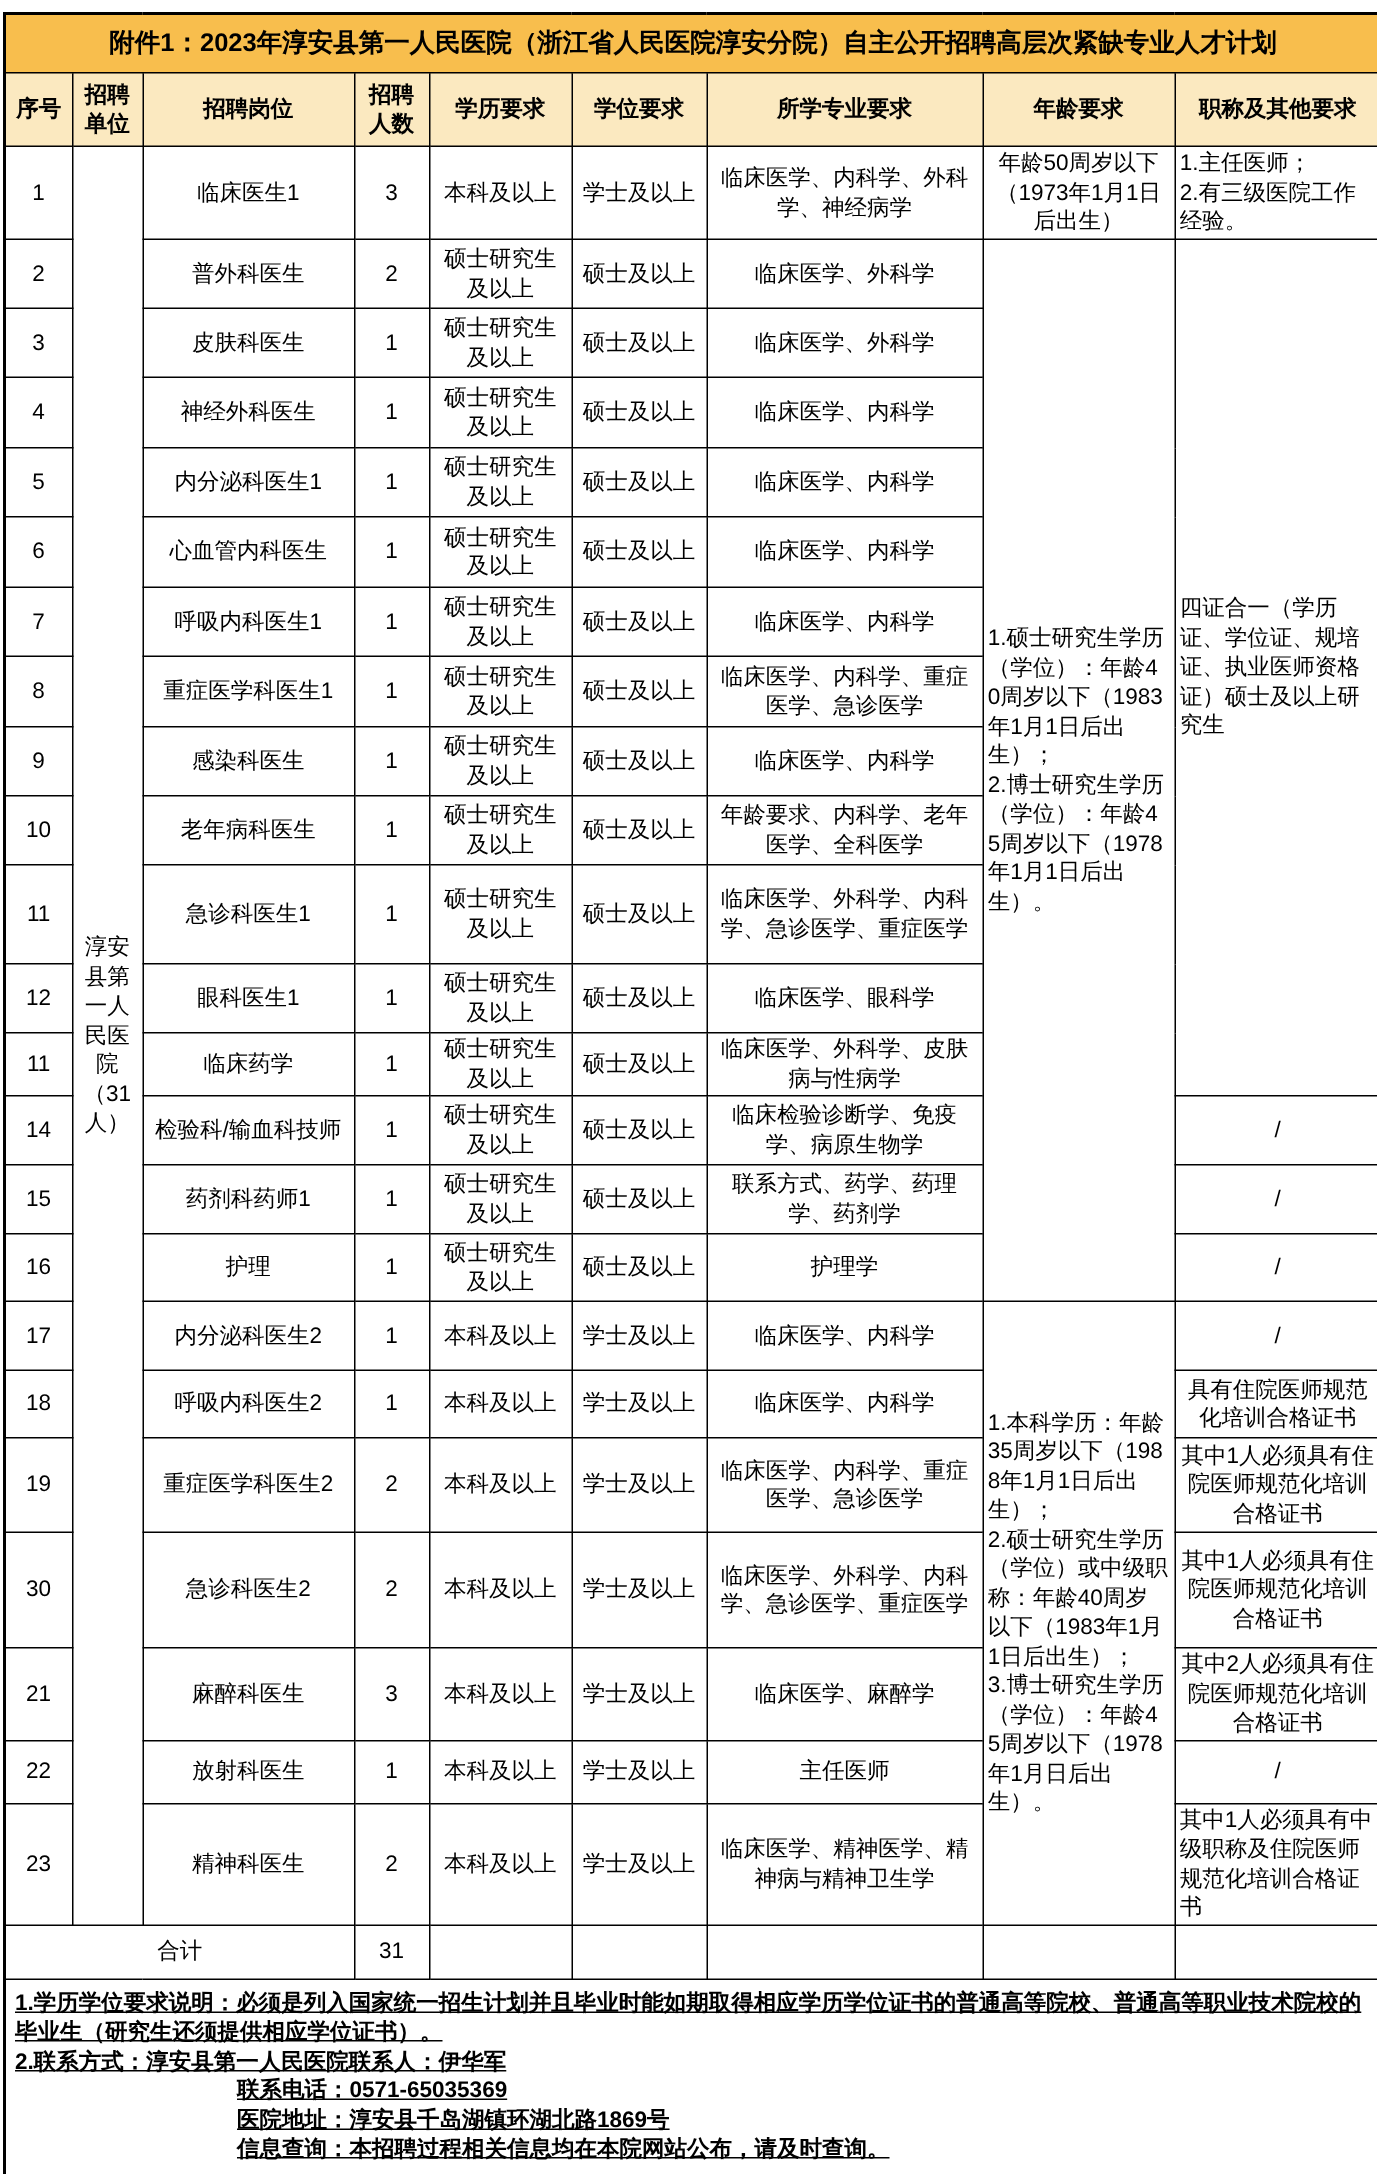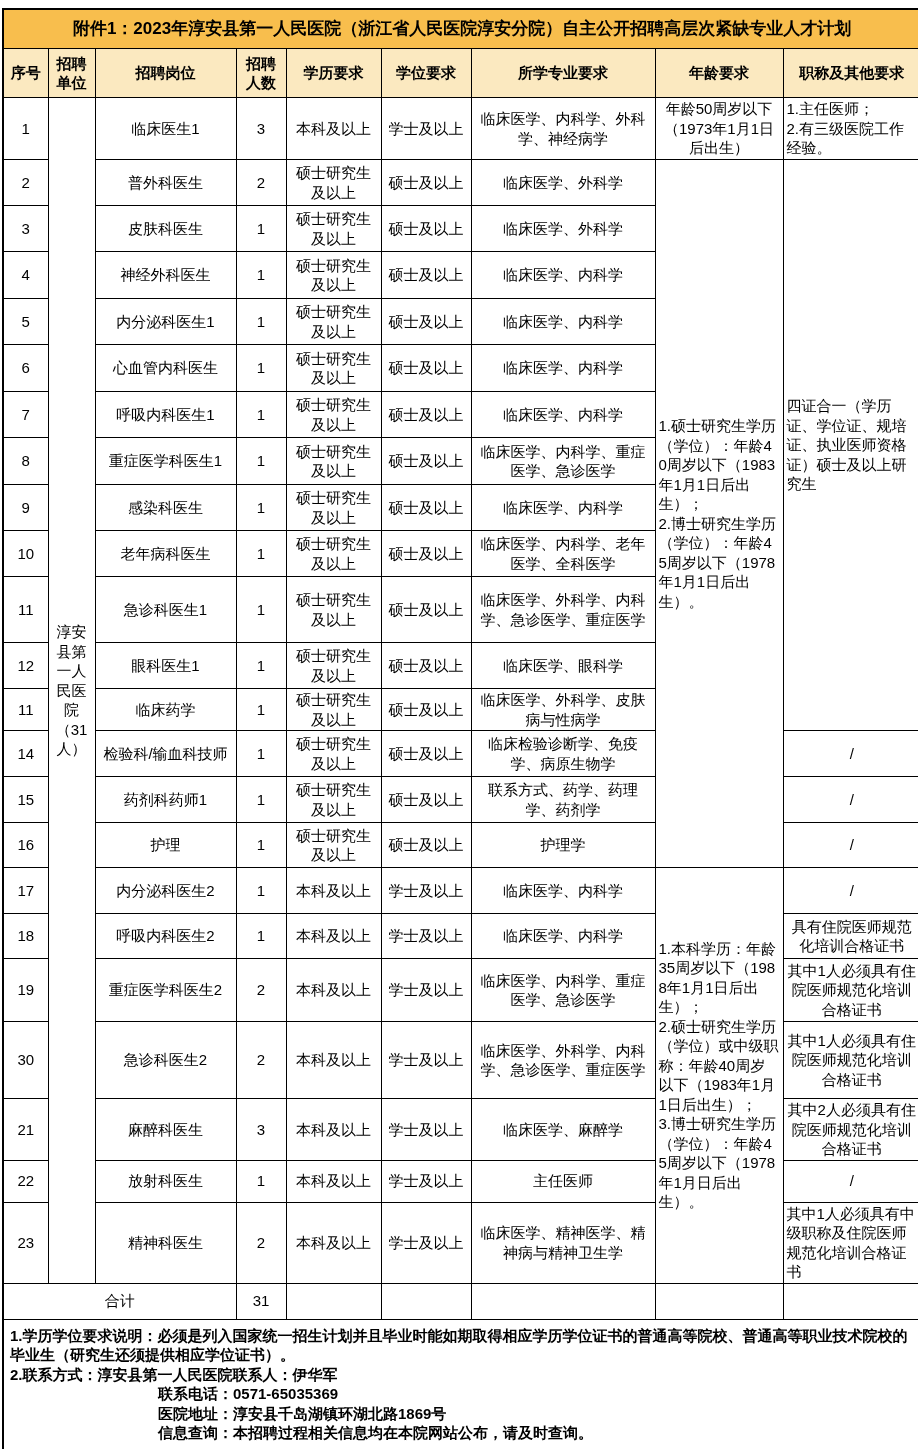--- a/index.html
+++ b/index.html
@@ -6,21 +6,21 @@
   .sheet { width:914px; padding:8px 2px 2px 2px; }
   table { border-collapse:collapse; table-layout:fixed; width:914px; border:2px solid #000; }
   td, th { border:1px solid #000; padding:1px 3px; font-size:15px; line-height:1.3;
            text-align:center; vertical-align:middle; word-break:break-all; color:#000; }
   th { background:#FBE9C0; font-weight:bold; height:46px; }
   .t-title { background:#F8BE4D; font-weight:bold; font-size:17px; height:36px; text-align:center; }
   .left { text-align:left; }
   .pre { white-space:pre-line; }
   .unit-cell { padding:1px 6px; }
   .notes-cell { text-align:left; vertical-align:top; padding:6px 8px 6px 6px; font-weight:bold; height:124px; }
-  .notes-cell div { word-break:break-all; }
+  .notes-cell div { word-break:break-all;text-decoration:underline; }
   .indent { padding-left:148px; }
   col.c-no { width:45px; } col.c-unit { width:47px; } col.c-post { width:141px; }
   col.c-count { width:50px; } col.c-edu { width:95px; } col.c-degree { width:90px; }
   col.c-major { width:184px; } col.c-age { width:128px; } col.c-qual { width:138px; }
 </style>
 </head>
 <body>
 
 <div class="sheet">
 <table>
@@ -140,21 +140,21 @@
     <td>硕士及以上</td>
     <td>临床医学、内科学</td>
   </tr>
 
   <tr style="height:46px">
     <td>10</td>
     <td>老年病科医生</td>
     <td>1</td>
     <td>硕士研究生及以上</td>
     <td>硕士及以上</td>
-    <td>临床医学、内科学、老年医学、全科医学</td>
+    <td>年龄要求、内科学、老年医学、全科医学</td>
   </tr>
 
   <tr style="height:66px">
     <td>11</td>
     <td>急诊科医生1</td>
     <td>1</td>
     <td>硕士研究生及以上</td>
     <td>硕士及以上</td>
     <td>临床医学、外科学、内科学、急诊医学、重症医学</td>
   </tr>

